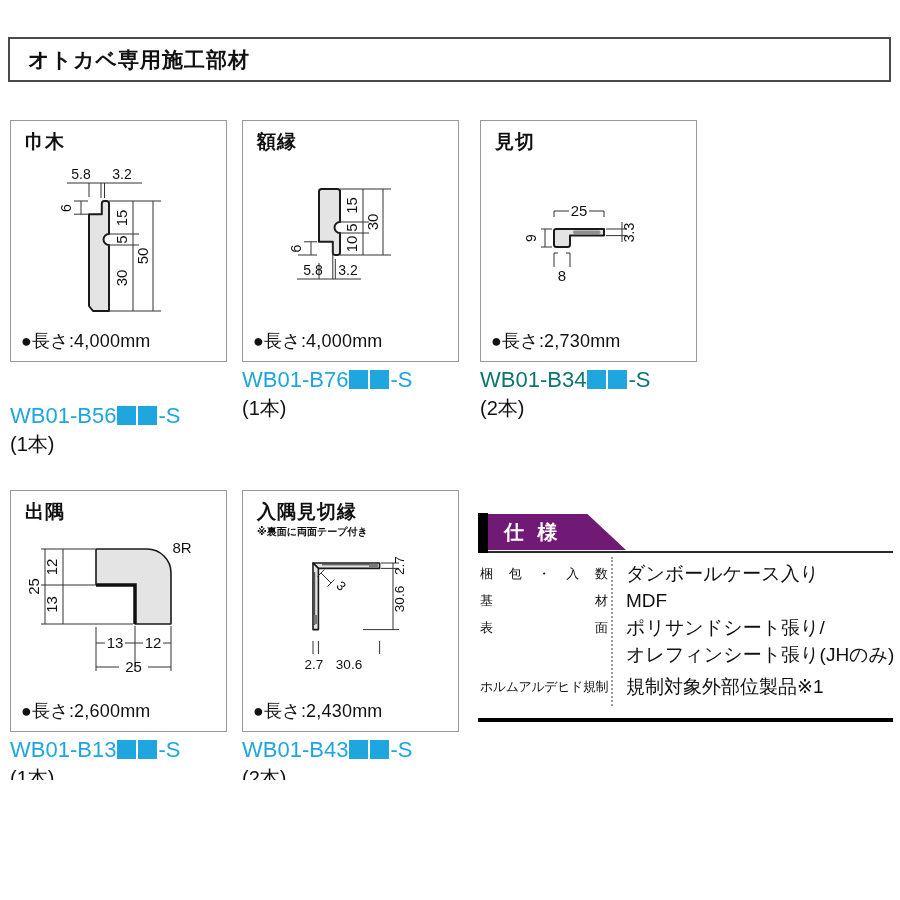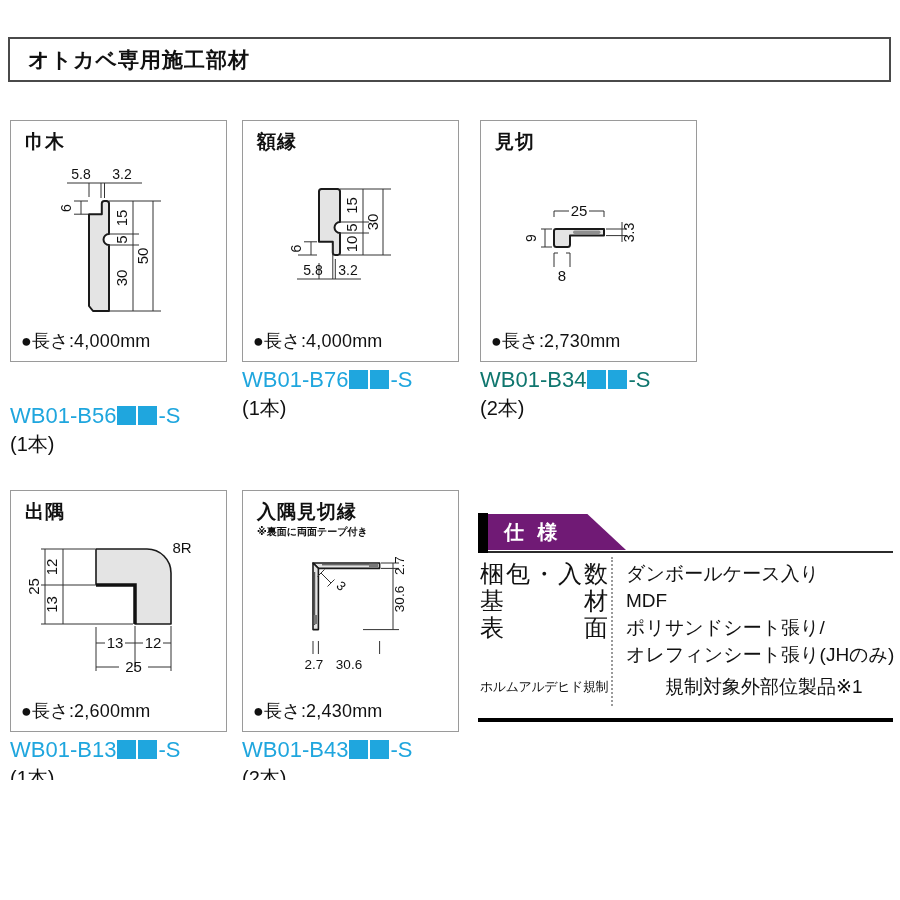--- a/index.html
+++ b/index.html
@@ -29,21 +29,21 @@
   .spec-tabrow{position:relative;height:37px;}
   .spec-bar{position:absolute;left:0;top:0;width:10px;height:40px;background:#000;}
   .spec-tab{position:absolute;left:10px;top:1px;width:138px;height:36px;background:#701a75;
             clip-path:polygon(0 0,72% 0,100% 100%,0 100%);
             display:flex;align-items:center;}
   .spec-title{color:#fff;font-size:20px;font-weight:bold;padding-left:16px;letter-spacing:4px;}
   .spec-rule{border-top:2px solid #2b2b2b;margin-top:1px;}
   .spec-body{position:relative;padding:7px 0 10px 2px;}
   .spec-divider{position:absolute;left:133px;top:4px;bottom:4px;width:0;border-left:2px dotted #9a9a9a;}
   .spec-row{display:grid;grid-template-columns:128px 1fr;line-height:27px;}
-  .spec-label{font-size:24px;text-align:justify;text-align-last:justify;text-justify:inter-character;}
+  .spec-label{font-size:13px;text-align:justify;text-align-last:justify;text-justify:inter-character;}
   .spec-label.small{font-size:13px;letter-spacing:-0.5px;text-align-last:justify;line-height:27px;}
   .spec-value{font-size:19px;padding-left:18px;white-space:nowrap;}
   .spec-bottom{border-top:4px solid #000;margin-top:8px;}
 </style>
 </head>
 <body>
 
 <div class="page">
 
   <div class="header-box">
@@ -252,21 +252,21 @@
         <div class="spec-value">MDF</div>
       </div>
       <div class="spec-row">
         <div class="spec-label">表　　面</div>
         <div class="spec-value">ポリサンドシート張り/</div>
       </div>
       <div class="spec-row">
         <div class="spec-label"></div>
         <div class="spec-value">オレフィンシート張り(JHのみ)</div>
       </div>
-      <div class="spec-row" style="margin-top:5px;gap:39px;">
+      <div class="spec-row" style="margin-top:5px;">
         <div class="spec-label small">ホルムアルデヒド規制</div>
         <div class="spec-value">規制対象外部位製品※1</div>
       </div>
     </div>
     <div class="spec-bottom"></div>
   </div>
 
 </div>
 
 </body></html>

